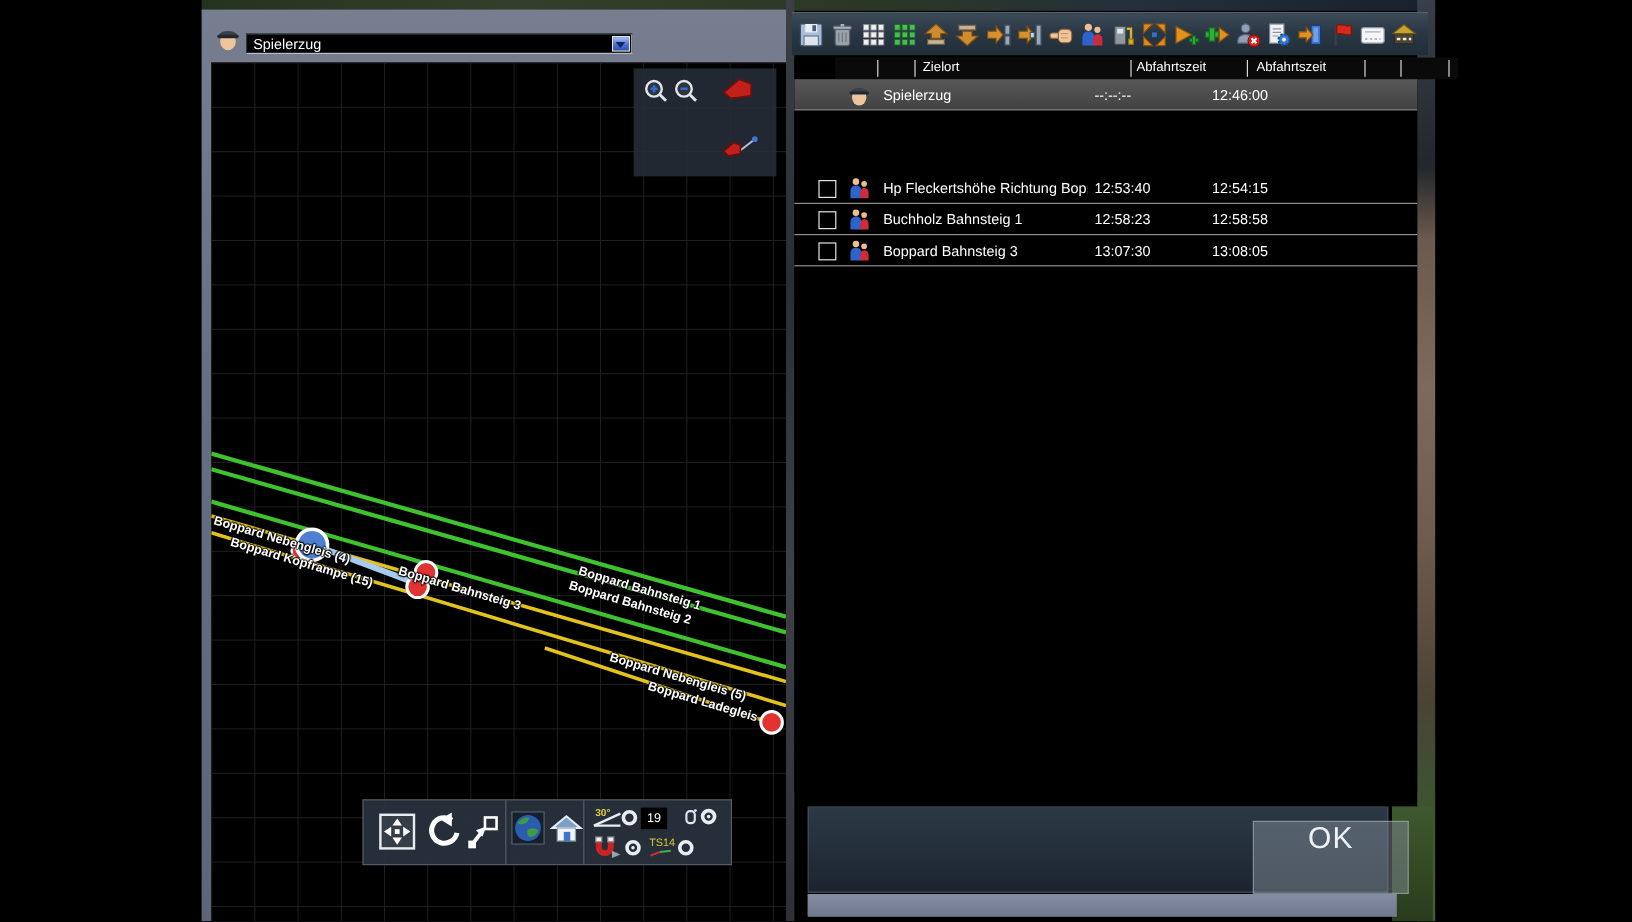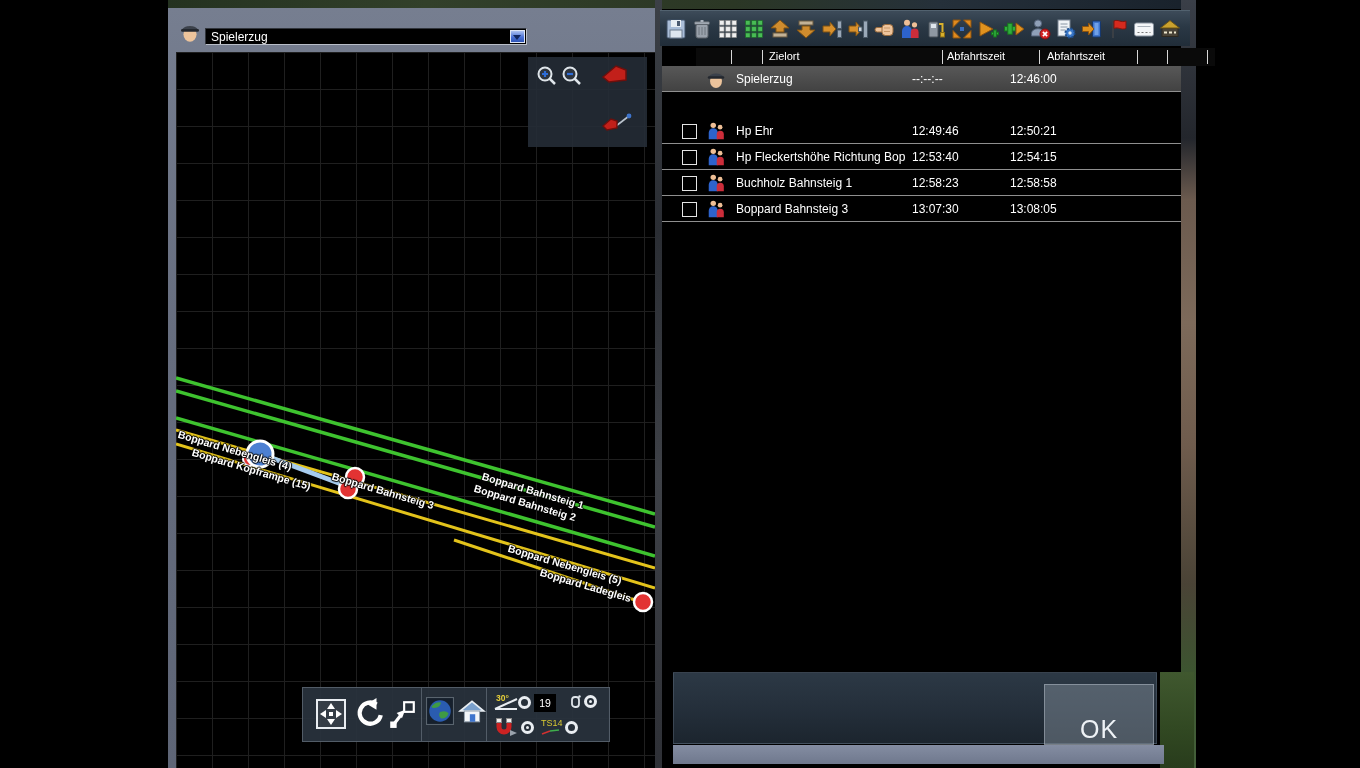--- a/index.html
+++ b/index.html
@@ -28,21 +28,21 @@
   .dd-btn .tri{position:absolute;left:2px;top:4px;width:0;height:0;
     border-left:4px solid transparent;border-right:4px solid transparent;border-top:5px solid #12265e;}
   .map{position:absolute;left:8px;top:44px;width:479px;height:716px;background:#000;
     background-image:linear-gradient(#1f1f1f 1px,transparent 1px),linear-gradient(90deg,#1f1f1f 1px,transparent 1px);
     background-size:36px 37px;overflow:hidden;}
   .map-label{position:absolute;font-size:10.5px;font-weight:bold;color:#fff;white-space:nowrap;
     transform:rotate(16.3deg);transform-origin:0 0;
     text-shadow:-1px 0 1px #000,1px 0 1px #000,0 -1px 1px #000,0 1px 1px #000;}
   .zoom-overlay{position:absolute;left:352px;top:5px;width:119px;height:90px;
     background:rgba(38,46,56,.88);}
-  .map-toolbar{position:absolute;left:126px;top:635px;width:308px;height:55px;
+  .map-toolbar{position:absolute;left:126px;top:614px;width:308px;height:55px;
     background:rgba(41,51,61,.93);border:1px solid rgba(165,178,190,.35);box-sizing:border-box;}
   .mt-sep{position:absolute;top:0;width:1px;height:100%;background:rgba(165,178,190,.35);}
   .pan-btn{position:absolute;left:13px;top:11px;width:30px;height:30px;border:2px solid #e9edf1;
     background:rgba(255,255,255,.07);box-sizing:border-box;}
   .radio{position:absolute;width:13px;height:13px;border:3px solid #e9edf1;border-radius:50%;box-sizing:border-box;}
   .radio.on::after{content:"";position:absolute;left:2px;top:2px;width:3px;height:3px;border-radius:50%;background:#e9edf1;}
   .num-box{position:absolute;left:231px;top:6px;width:22px;height:18px;background:#000;color:#fff;
     font-size:10.5px;text-align:center;line-height:18px;}
   .ts-label{position:absolute;left:238px;top:30px;font-size:9px;font-weight:normal;color:#d8c832;}
 
@@ -61,22 +61,22 @@
   .trow.sel{background:linear-gradient(180deg,#585858,#424242);}
   .cell{position:absolute;top:6px;white-space:nowrap;overflow:hidden;}
   .c-ziel{left:74px;width:170px;}
   .c-ank{left:250px;width:92px;}
   .c-abf{left:348px;width:92px;}
   .cbx{position:absolute;left:20px;top:6px;width:13px;height:13px;background:#000;border:1px solid #e4e4e4;}
   .row-icon{position:absolute;left:44px;top:3px;width:20px;height:20px;}
   .ok-bar{left:673px;top:672px;width:484px;height:72px;
     background:linear-gradient(180deg,rgba(46,59,72,.96),rgba(37,48,60,.96) 55%,rgba(30,40,50,.92));
     border:1px solid rgba(130,145,160,.28);box-sizing:border-box;}
-  .ok-btn{left:1044px;top:684px;width:110px;height:61px;background:rgba(128,139,151,.5);
-    border:1px solid rgba(214,222,232,.38);box-sizing:border-box;display:flex;align-items:flex-end;justify-content:center;
+  .ok-btn{left:1044px;top:684px;width:130px;height:61px;background:rgba(128,139,151,.5);
+    border:1px solid rgba(214,222,232,.38);box-sizing:border-box;display:flex;align-items:flex-start;justify-content:center;
     font-size:25px;letter-spacing:1px;color:#eef2f6;}
   .bottom-strip{left:673px;top:745px;width:491px;height:19px;
     background:linear-gradient(180deg,#848da2,#6f788d);}
 </style>
 </head>
 <body>
 
 <div id="screen">
 
   <div class="abs sky-strip"></div>
@@ -354,32 +354,20 @@
         <ellipse cx="10" cy="13" rx="6" ry="7" fill="#edc49c"></ellipse>
         <path d="M2.5 9 a8 5.5 0 0 1 15 0 z" fill="#3b414b"></path>
         <rect x="1.8" y="8.2" width="16.4" height="2.6" rx="1.2" fill="#23272e"></rect>
       </svg>
       <div class="cell c-ziel">Spielerzug</div>
       <div class="cell c-ank">--:--:--</div>
       <div class="cell c-abf">12:46:00</div>
     </div>
 
 
-    <div class="trow" style="top:70px">
-      <span class="cbx"></span>
-      <svg class="row-icon" viewBox="0 0 22 22">
-        <circle cx="8" cy="4.8" r="3" fill="#eebf96"></circle>
-          <path d="M3 20 v-7 a5 5 0 0 1 10 0 v7 z" fill="#2d63cc"></path>
-        <circle cx="15.5" cy="6.8" r="2.6" fill="#eebf96"></circle>
-          <path d="M11.8 20 v-5.5 a3.9 3.9 0 0 1 7.8 0 v5.5 z" fill="#cc2d3a"></path>
-      </svg>
-      <div class="cell c-ziel">Hp Ehr</div>
-      <div class="cell c-ank">12:49:46</div>
-      <div class="cell c-abf">12:50:21</div>
-    </div>
 
     <div class="trow" style="top:96px">
       <span class="cbx"></span>
       <svg class="row-icon" viewBox="0 0 22 22">
         <circle cx="8" cy="4.8" r="3" fill="#eebf96"></circle>
           <path d="M3 20 v-7 a5 5 0 0 1 10 0 v7 z" fill="#2d63cc"></path>
         <circle cx="15.5" cy="6.8" r="2.6" fill="#eebf96"></circle>
           <path d="M11.8 20 v-5.5 a3.9 3.9 0 0 1 7.8 0 v5.5 z" fill="#cc2d3a"></path>
       </svg>
       <div class="cell c-ziel">Hp Fleckertshöhe Richtung Bopp</div>

